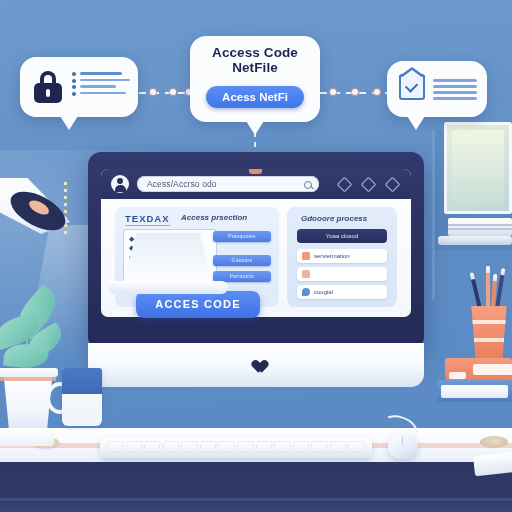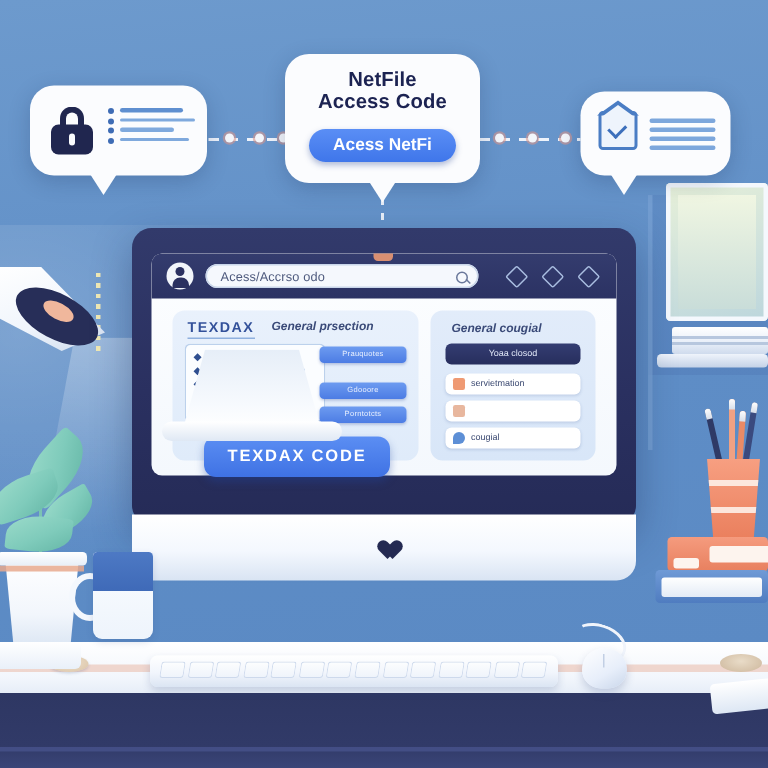--- a/index.html
+++ b/index.html
@@ -304,22 +304,22 @@
     <div class="doclines" style="left:60px">
       <i></i>
         <i></i>
         <i></i>
         <i></i>
     </div>
   </div>
 
   <div class="callout co-center">
     <div class="co-title">
+      <div>Access Code</div>
       <div>NetFile</div>
-      <div>Access Code</div>
     </div>
     <div class="pill">Acess NetFi</div>
   </div>
 
   <div class="callout co-right">
     <div class="env"></div>
     <div class="env-flap"></div>
     <div class="env-flap-in"></div>
     <div class="env-check"></div>
     <div class="rlines">
@@ -344,21 +344,21 @@
         </div>
         <div class="diam d1"></div>
         <div class="diam d2"></div>
         <div class="diam d3"></div>
       </div>
 
       <div class="content">
 
         <div class="panelL">
           <div class="logo">TEXDAX</div>
-          <div class="headL">General prsection</div>
+          <div class="headL">Access prsection</div>
 
           <div class="card">
             <div class="row" style="top:5px">
                 <span class="ic">◆</span>
                 <i class="short"></i>
               </div>
             <div class="row" style="top:14px">
                 <span class="ic">◆</span>
                 <i class="long"></i>
               </div>
@@ -381,21 +381,21 @@
           </div>
           <div class="btnS" style="top:48px">
             <span>Gdooore</span>
           </div>
           <div class="btnS" style="top:64px">
             <span>Porntotcts</span>
           </div>
         </div>
 
         <div class="panelR">
-          <div class="headR">General cougial</div>
+          <div class="headR">Gdooore process</div>
 
           <div class="btnDark">
             <span>Yoaa closod</span>
           </div>
 
           <div class="wrow" style="top:42px">
             <span class="wic" style="background:#ef9a73"></span>
             <span>servietmation</span>
           </div>
           <div class="wrow" style="top:60px">
@@ -409,21 +409,21 @@
         </div>
 
       </div>
     </div>
 
     <div class="mon-chin"></div>
     <div class="heart"></div>
   </div>
 
   <div class="cta">
-    <span>TEXDAX CODE</span>
+    <span>ACCES CODE</span>
   </div>
 
   <div class="stand"></div>
   <div class="stand-base"></div>
 
   <div class="desk-top-shadow"></div>
   <div class="desk"></div>
   <div class="desk-edge"></div>
   <div class="desk-front"></div>
   <div class="desk-front-line"></div>

